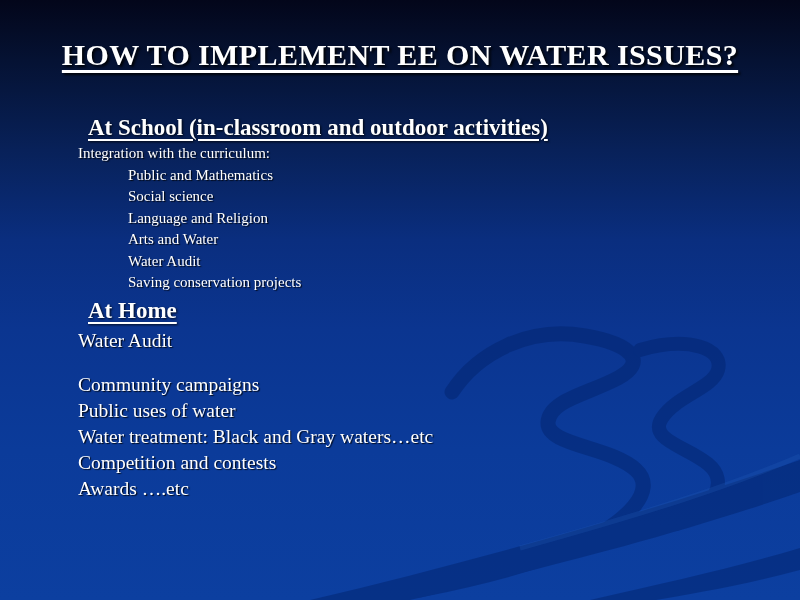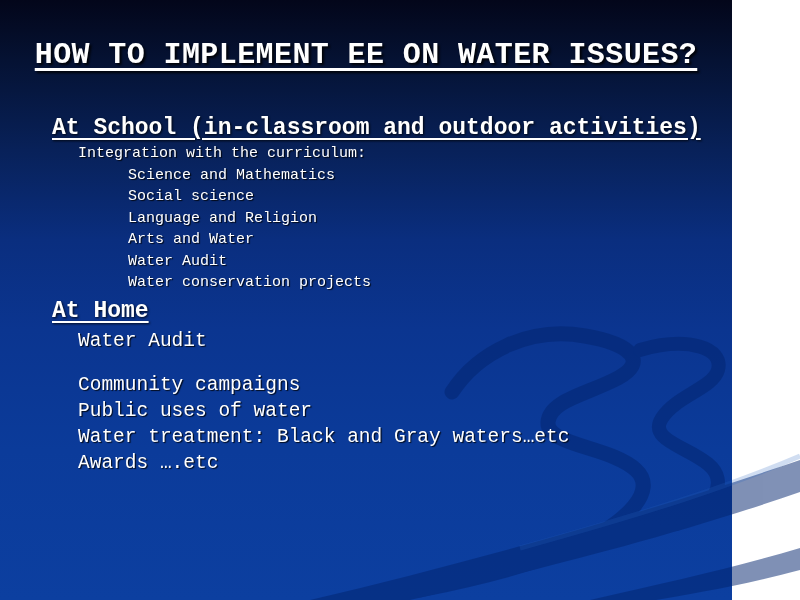--- a/index.html
+++ b/index.html
@@ -5,31 +5,31 @@
   html, body {
     margin: 0;
     padding: 0;
     width: 800px;
     height: 600px;
     overflow: hidden;
   }
   .slide {
     position: absolute;
     inset: 0;
-    width: 732px;
+    width: 800px;
     height: 600px;
     background: linear-gradient(180deg,
       #03061a 0%,
       #051233 10%,
       #082159 25%,
       #0a2e7f 40%,
       #0b3590 55%,
       #0b3b9a 75%,
       #0c3fa0 100%);
-    font-family: Liberation Mono, monospace;
+    font-family: Liberation Serif, serif;
     color: #ffffff;
   }
   .decor {
     position: absolute;
     top: 0;
     left: 0;
     z-index: 1;
   }
   .title-wrap {
     position: absolute;
@@ -59,20 +59,21 @@
   }
   .heading {
     font-size: 23px;
     font-weight: bold;
     line-height: 30px;
     white-space: nowrap;
     text-decoration: underline;
     text-decoration-thickness: 2px;
     text-underline-offset: 4px;
     filter: drop-shadow(1.5px 1.5px 1px rgba(0,0,0,0.8));
+    margin-left: 36px;
   }
   .heading.tall { line-height: 34px; }
   .item {
     white-space: nowrap;
     text-shadow: 1.2px 1.2px 1px rgba(0,0,0,0.8);
   }
   .sz-s { font-size: 15px; line-height: 21.5px; }
   .sz-m { font-size: 19.5px; line-height: 26px; }
   .ind-1 { padding-left: 26px; }
   .ind-2 { padding-left: 76px; }
@@ -94,31 +95,32 @@
   </svg>
 
   <div class="title-wrap">
     <span class="title">HOW TO IMPLEMENT EE ON WATER ISSUES?</span>
   </div>
 
   <div class="content">
 
     <div class="heading">At School (in-classroom and outdoor activities)</div>
     <div class="item sz-s ind-1">Integration with the curriculum:</div>
-    <div class="item sz-s ind-2">Science and Mathematics</div>
+    <div class="item sz-s ind-2">Public and Mathematics</div>
     <div class="item sz-s ind-2">Social science</div>
     <div class="item sz-s ind-2">Language and Religion</div>
     <div class="item sz-s ind-2">Arts and Water</div>
     <div class="item sz-s ind-2">Water Audit</div>
-    <div class="item sz-s ind-2">Water conservation projects</div>
+    <div class="item sz-s ind-2">Saving conservation projects</div>
 
     <div class="heading tall">At Home</div>
     <div class="item sz-m ind-1">Water Audit</div>
 
     <div class="spacer"></div>
 
     <div class="item sz-m ind-1">Community campaigns</div>
     <div class="item sz-m ind-1">Public uses of water</div>
     <div class="item sz-m ind-1">Water treatment: Black and Gray waters…etc</div>
+    <div class="item sz-m ind-1">Competition and contests</div>
     <div class="item sz-m ind-1">Awards ….etc</div>
 
   </div>
 </div>
 
 </body></html>

